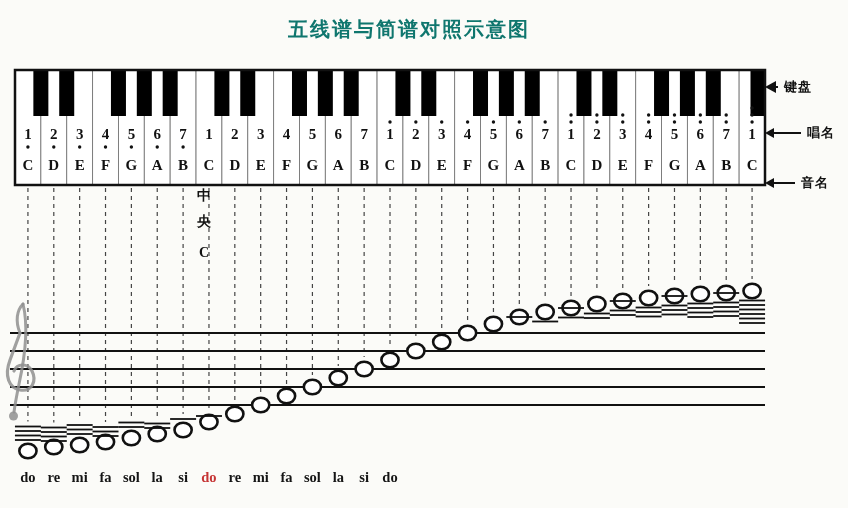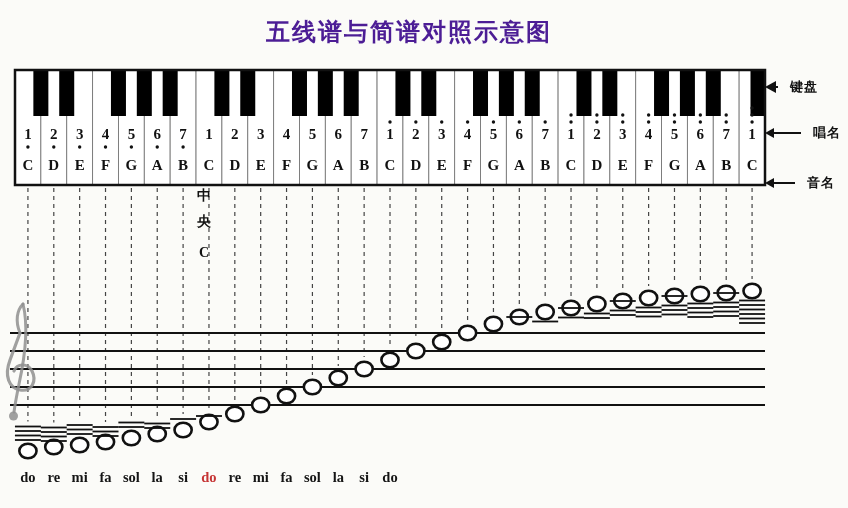--- a/index.html
+++ b/index.html
@@ -1,24 +1,24 @@
 <!DOCTYPE html>
 <html><head>
 <meta charset="utf-8">
 <style>
   html,body{margin:0;padding:0;background:#ffffff;}
   .canvas{position:relative;width:848px;height:508px;background:#fbfbf8;overflow:hidden;
           font-family:"Liberation Serif",serif;}
   .title{position:absolute;top:16px;left:0;right:30px;text-align:center;
-         font-family:"Liberation Sans",sans-serif;font-weight:bold;font-size:24px;
-         letter-spacing:2px;color:#4c1d95;}
+         font-family:"Liberation Sans",sans-serif;font-weight:bold;font-size:20px;
+         letter-spacing:2px;color:#0f766e;}
   #diagram{position:absolute;left:0;top:0;}
   .side-label{position:absolute;left:765px;display:flex;align-items:center;height:14px;
               font-family:"Liberation Sans",sans-serif;font-size:13px;font-weight:bold;color:#111;}
-  .side-label .lbl{margin-left:12px;white-space:nowrap;letter-spacing:1px;}
+  .side-label .lbl{margin-left:6px;white-space:nowrap;letter-spacing:1px;}
   .tri{width:0;height:0;border-top:5px solid transparent;border-bottom:5px solid transparent;
        border-right:9px solid #111;flex:0 0 auto;}
   .tri.big{border-top-width:6px;border-bottom-width:6px;border-right-width:11px;}
   .shaft{height:2px;background:#111;flex:0 0 auto;}
 </style>
 </head>
 <body>
 
 <div class="canvas">
 

